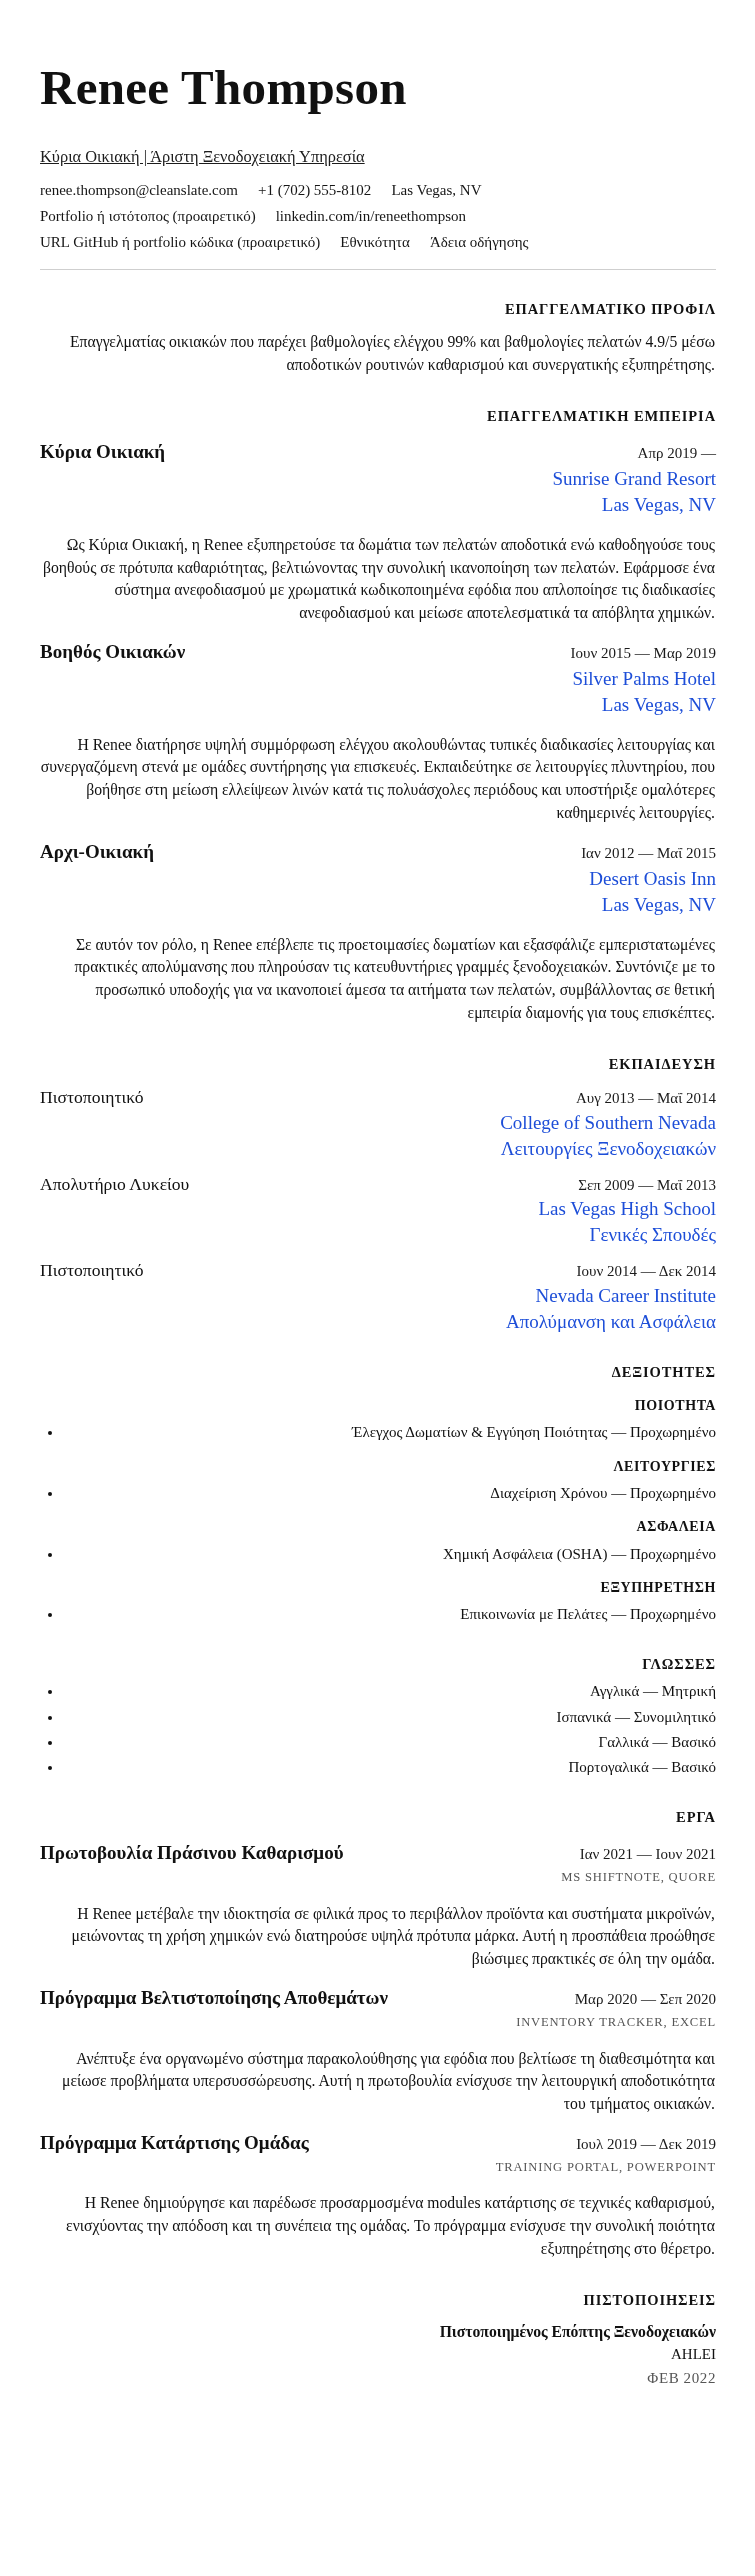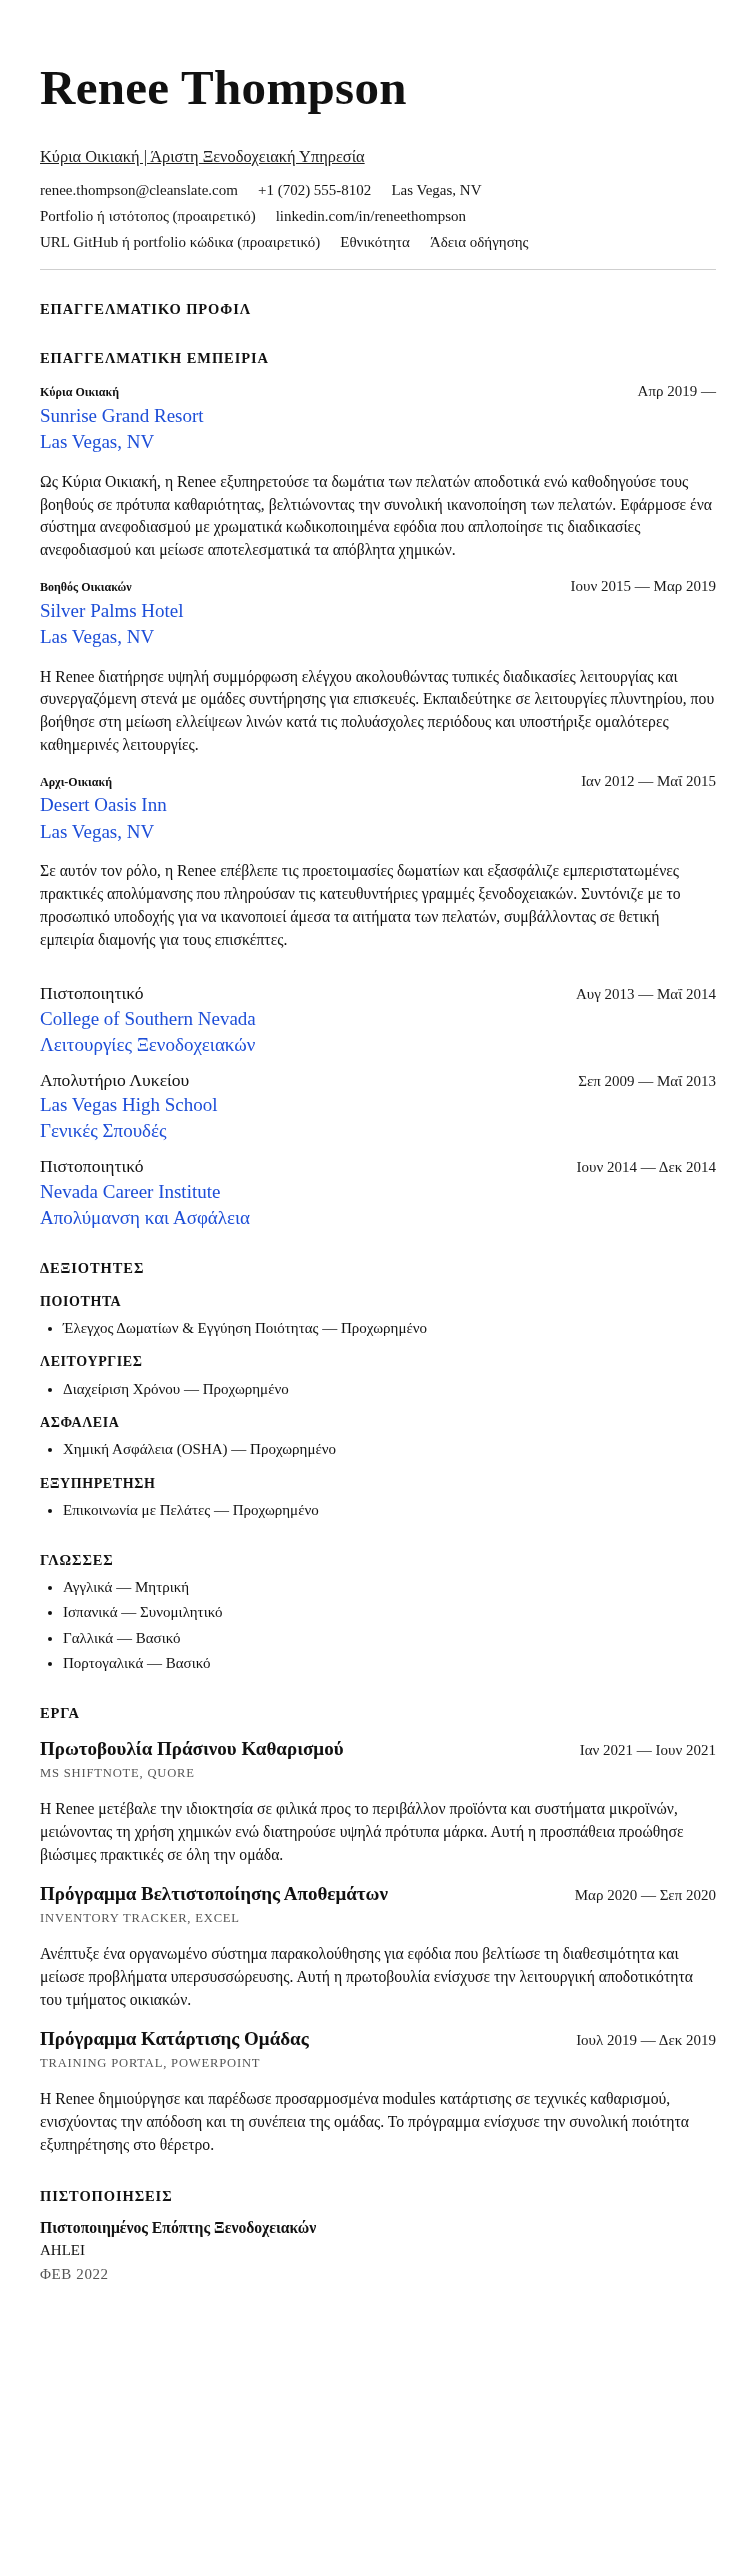--- a/index.html
+++ b/index.html
@@ -16,28 +16,28 @@
 
   
   .name { font-size: 49px; font-weight: 700; line-height: 1.06; letter-spacing: 0.3px; }
   .tagline { font-size: 16.4px; margin-top: 8.2px; color: #1c1c1c; text-decoration: underline; }
   .contact { margin-top: 15px; display: flex; flex-direction: column; gap: 9.4px; }
   .contact-row { display: flex; gap: 20px; font-size: 15px; flex-wrap: wrap; color: #161616; }
   .contact-item { white-space: nowrap; }
   .header-divider { border: none; border-top: 1.3px solid var(--divider-color, #cfcfcf); margin: 17.6px 0 0 0; }
 
   
-  .section { margin-top: 31.5px; }
+  .section { margin-top: 31.5px; text-align: right; }
   .section-heading { font-size: 14.5px; font-weight: 700; letter-spacing: 0.9px; margin: 0; }
   .summary { font-size: 15.7px; line-height: 1.45; margin-top: 12.6px; max-width: 675px; }
 
   
   .entry { margin-top: 16.4px; }
   .entry-head { display: flex; justify-content: space-between; align-items: baseline; gap: 15px; }
-  .entry-title { font-size: 12px; font-weight: 700; margin: 0; }
+  .entry-title { font-size: 19px; font-weight: 700; margin: 0; }
   .entry-dates { font-size: 15px; white-space: nowrap; color: #1a1a1a; }
   .entry-sub { font-size: 19px; margin-top: 4.4px; color: #1d4ed8; }
   .entry-desc { font-size: 15.7px; line-height: 1.45; margin: 17.6px 0 0 0; max-width: 675px; }
 
   
   .edu-title { font-size: 17.6px; font-weight: 400; margin: 0; }
   .edu-entry { margin-top: 14px; }
   .edu-entry .entry-sub { margin-top: 3.8px; }
 
   
@@ -78,20 +78,21 @@
         <span class="contact-item">URL GitHub ή portfolio κώδικα (προαιρετικό)</span>
         <span class="contact-item">Εθνικότητα</span>
         <span class="contact-item">Άδεια οδήγησης</span>
       </div>
     </div>
     <hr class="header-divider">
   </header>
 
   <section class="section">
     <h2 class="section-heading">ΕΠΑΓΓΕΛΜΑΤΙΚΟ ΠΡΟΦΙΛ</h2>
+    <p class="summary">Επαγγελματίας οικιακών που παρέχει βαθμολογίες ελέγχου 99% και βαθμολογίες πελατών 4.9/5 μέσω αποδοτικών ρουτινών καθαρισμού και συνεργατικής εξυπηρέτησης.</p>
   </section>
 
   <section class="section">
     <h2 class="section-heading">ΕΠΑΓΓΕΛΜΑΤΙΚΗ ΕΜΠΕΙΡΙΑ</h2>
 
     <article class="entry">
       <div class="entry-head">
         <h3 class="entry-title">Κύρια Οικιακή</h3>
         <span class="entry-dates">Απρ 2019 —</span>
       </div>
@@ -115,20 +116,21 @@
         <h3 class="entry-title">Αρχι-Οικιακή</h3>
         <span class="entry-dates">Ιαν 2012 — Μαΐ 2015</span>
       </div>
       <div class="entry-sub">Desert Oasis Inn</div>
       <div class="entry-sub">Las Vegas, NV</div>
       <p class="entry-desc">Σε αυτόν τον ρόλο, η Renee επέβλεπε τις προετοιμασίες δωματίων και εξασφάλιζε εμπεριστατωμένες πρακτικές απολύμανσης που πληρούσαν τις κατευθυντήριες γραμμές ξενοδοχειακών. Συντόνιζε με το προσωπικό υποδοχής για να ικανοποιεί άμεσα τα αιτήματα των πελατών, συμβάλλοντας σε θετική εμπειρία διαμονής για τους επισκέπτες.</p>
     </article>
   </section>
 
   <section class="section">
+    <h2 class="section-heading">ΕΚΠΑΙΔΕΥΣΗ</h2>
 
     <article class="edu-entry">
       <div class="entry-head">
         <h3 class="edu-title">Πιστοποιητικό</h3>
         <span class="entry-dates">Αυγ 2013 — Μαΐ 2014</span>
       </div>
       <div class="entry-sub">College of Southern Nevada</div>
       <div class="entry-sub">Λειτουργίες Ξενοδοχειακών</div>
     </article>
 

